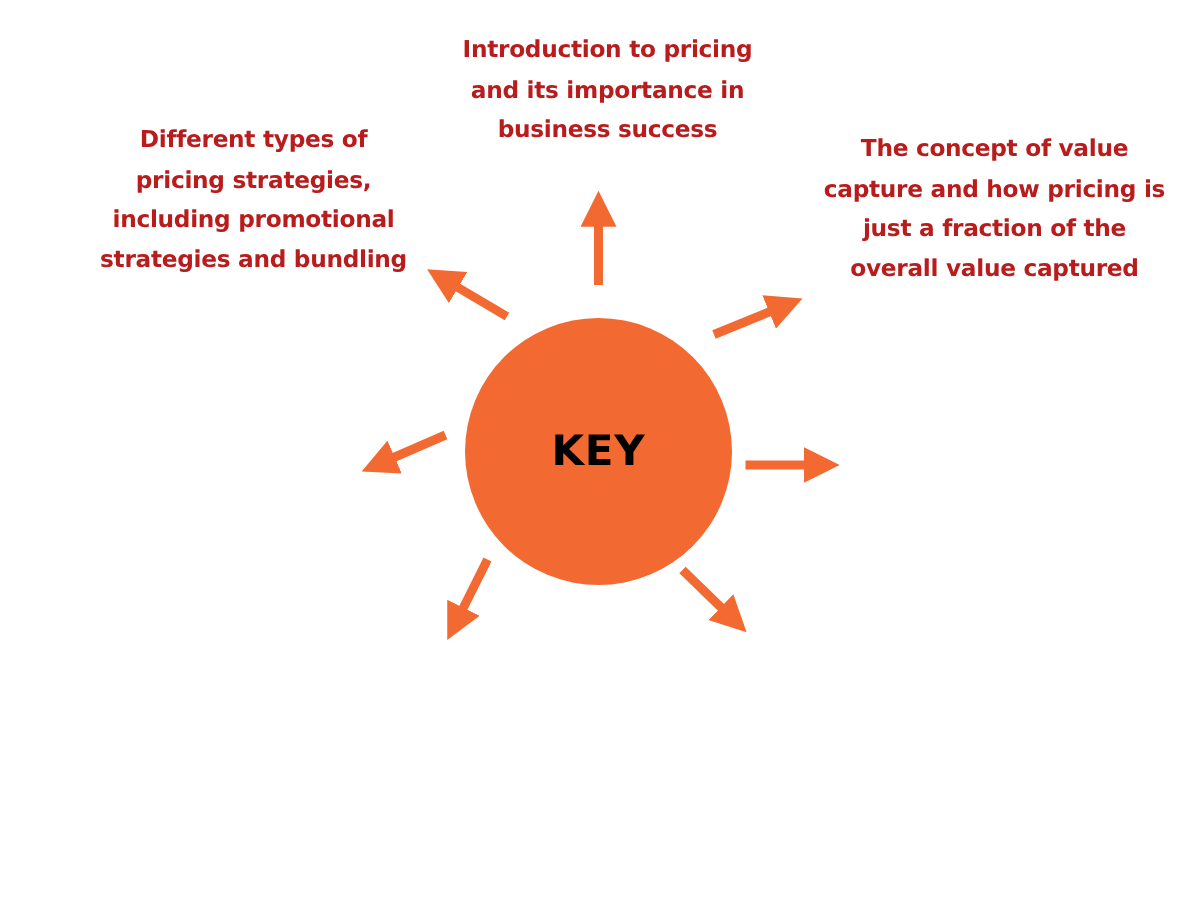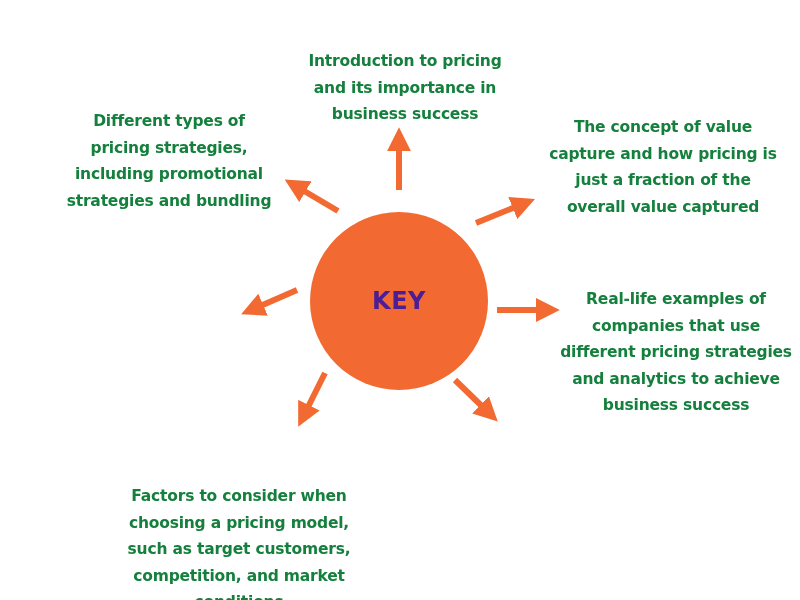--- a/index.html
+++ b/index.html
@@ -5,29 +5,28 @@
   html, body { margin: 0; padding: 0; background: #ffffff; }
   body { width: 800px; height: 600px; position: relative; overflow: hidden; }
   .canvas { position: absolute; left: 0; top: 0; width: 800px; height: 600px; }
   svg.arrows { position: absolute; left: 0; top: 0; width: 800px; height: 600px; }
   .hub {
     position: absolute; left: 310px; top: 212px; width: 178px; height: 178px;
     border-radius: 50%; background: #f26a32;
     display: flex; flex-direction: column; align-items: center; justify-content: center;
   }
   .hub span {
-    font-family: "DejaVu Sans", sans-serif; font-weight: bold; color: #4c1d95;
-    font-size: 24px; line-height: 36px; letter-spacing: 0.5px;
+    font-family: "DejaVu Sans", sans-serif; font-weight: bold; color: #000000;
+    font-size: 28px; line-height: 36px; letter-spacing: 0.5px;
   }
   .point {
     position: absolute; text-align: center;
     font-family: "DejaVu Sans", sans-serif; font-weight: bold;
-    color: #15803d; font-size: 15.5px; line-height: 26.5px;
+    color: #b91c1c; font-size: 15.5px; line-height: 26.5px;
     letter-spacing: -0.2px;
-    margin-top: 28px;
   }
 </style>
 </head>
 <body>
 
 <div class="canvas">
 
   <svg class="arrows" viewBox="0 0 800 600">
     <defs>
       <marker id="ah" markerWidth="4" markerHeight="4" refX="2.2" refY="2" orient="auto" markerUnits="strokeWidth">
@@ -49,18 +48,16 @@
     <span>KEY</span>
   </div>
 
   <div class="point" style="left:290px; top:20px; width:230px;">Introduction to pricing and its importance in business success</div>
 
   <div class="point" style="left:548px; top:86px; width:230px;">The concept of value capture and how pricing is just a fraction of the overall value captured</div>
 
   <div class="point" style="left:64px; top:80px; width:210px;">Different types of pricing strategies, including promotional strategies and bundling</div>
 
 
-  <div class="point" style="left:558px; top:258px; width:236px;">Real-life examples of companies that use different pricing strategies and analytics to achieve business success</div>
 
-  <div class="point" style="left:108px; top:455px; width:262px;">Factors to consider when choosing a pricing model, such as target customers, competition, and market conditions</div>
 
 
 </div>
 
 </body></html>

